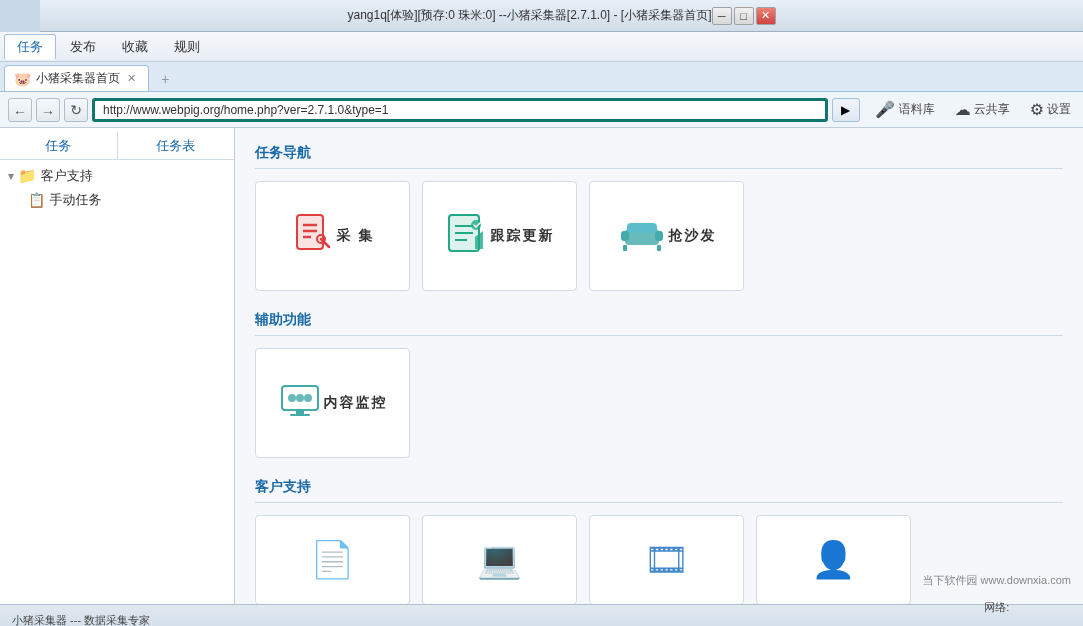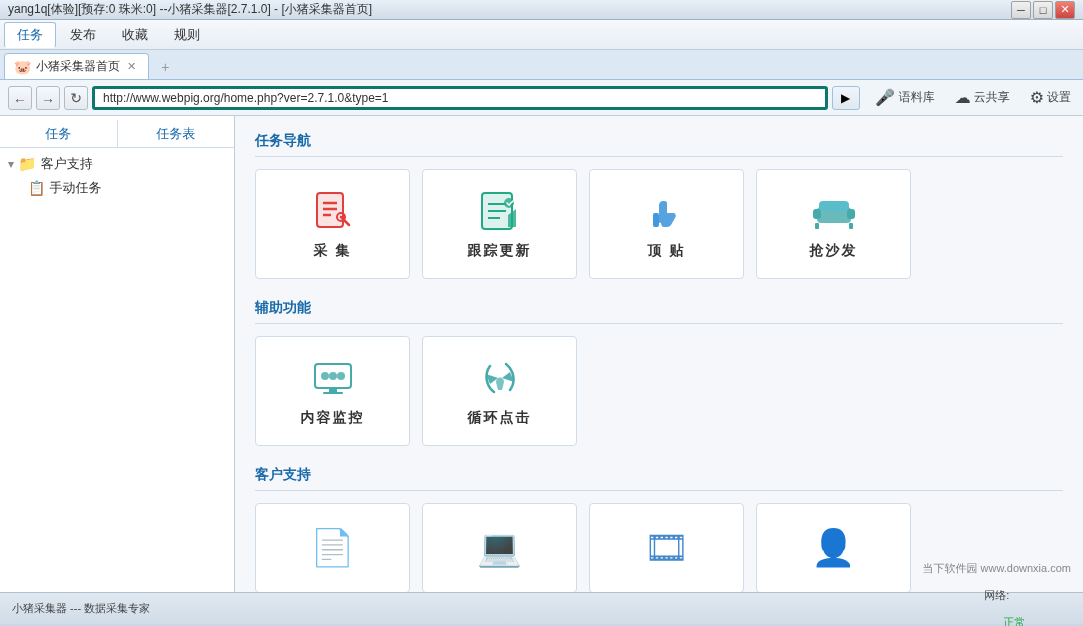--- a/index.html
+++ b/index.html
@@ -1,26 +1,27 @@
 <!DOCTYPE html>
 <html><head>
   <meta charset="utf-8">
   <style>
     * { margin: 0; padding: 0; box-sizing: border-box; }
     body { width: 1083px; height: 626px; font-family: 'Microsoft YaHei', SimHei, sans-serif; font-size: 13px; background: #c8d8e8; overflow: hidden; }
 
     
     .title-bar {
-      height: 20px;
+      height: 32px;
       background: linear-gradient(to bottom, #e8f0f8, #d0dce8);
       border-bottom: 1px solid #a0b0c0;
       display: flex;
       align-items: center;
       padding: 0 8px;
-      justify-content: space-between;
+      justify-content: center;
+      margin-left: 40px;
     }
     .title-text {
       font-size: 12px;
       color: #333;
     }
     .title-controls {
       display: flex;
       gap: 2px;
     }
     .title-btn {
@@ -249,21 +250,21 @@
       gap: 12px;
       flex-wrap: wrap;
     }
     .grid-card {
       width: 155px;
       height: 110px;
       background: white;
       border: 1px solid #d0dce8;
       border-radius: 4px;
       display: flex;
-      flex-direction: column;
+      flex-direction: row;
       align-items: center;
       justify-content: center;
       gap: 2px;
       cursor: pointer;
       transition: background 0.15s;
     }
     .card-icon {
       font-size: 44px;
       line-height: 1;
     }
@@ -411,29 +412,20 @@
                 <line x1="10" y1="22" x2="28" y2="22" stroke="#22aa88" stroke-width="2"></line>
                 <line x1="10" y1="29" x2="22" y2="29" stroke="#22aa88" stroke-width="2"></line>
                 <path d="M30 26 L38 20 L38 38 L30 38Z" fill="#22aa88" opacity="0.8"></path>
                 <circle cx="31" cy="14" r="5" fill="#22aa88" opacity="0.8"></circle>
                 <path d="M29 14 L31 16 L35 12" stroke="white" stroke-width="1.5" stroke-linecap="round" fill="none"></path>
               </svg>
             </span>
             <span class="card-label">跟踪更新</span>
           </div>
 
-          <div class="grid-card">
-            <span class="card-icon icon-top">
-              <svg width="44" height="44" viewBox="0 0 44 44" fill="none">
-                <path d="M16 34 C14 34 12 32 12 30 C12 28 13 27 14 26 L14 16 C14 14 16 12 18 12 L20 12 C21 12 22 13 22 14 L22 24 L28 24 C30 24 32 26 30 29 L26 36 C25 37 24 38 22 38 L18 38 C17 37 16 36 16 34Z" fill="#4499dd" opacity="0.9"></path>
-                <rect x="8" y="24" width="6" height="14" rx="2" fill="#4499dd"></rect>
-              </svg>
-            </span>
-            <span class="card-label">顶 贴</span>
-          </div>
 
           <div class="grid-card">
             <span class="card-icon icon-sofa">
               <svg width="50" height="44" viewBox="0 0 50 44" fill="none">
                 <rect x="8" y="18" width="34" height="16" rx="4" fill="#44aaaa" opacity="0.8"></rect>
                 <rect x="4" y="20" width="8" height="10" rx="3" fill="#44aaaa"></rect>
                 <rect x="38" y="20" width="8" height="10" rx="3" fill="#44aaaa"></rect>
                 <rect x="6" y="34" width="4" height="6" rx="1" fill="#44aaaa"></rect>
                 <rect x="40" y="34" width="4" height="6" rx="1" fill="#44aaaa"></rect>
                 <rect x="10" y="12" width="30" height="10" rx="4" fill="#5bbccc"></rect>
@@ -457,32 +449,20 @@
                 <circle cx="14" cy="20" r="4" fill="#44aaaa" opacity="0.8"></circle>
                 <circle cx="22" cy="20" r="4" fill="#44aaaa" opacity="0.8"></circle>
                 <circle cx="30" cy="20" r="4" fill="#44aaaa" opacity="0.8"></circle>
                 <rect x="18" y="32" width="8" height="4" fill="#44aaaa"></rect>
                 <rect x="12" y="36" width="20" height="2" rx="1" fill="#44aaaa"></rect>
               </svg>
             </span>
             <span class="card-label">内容监控</span>
           </div>
 
-          <div class="grid-card">
-            <span class="card-icon icon-click">
-              <svg width="44" height="44" viewBox="0 0 44 44" fill="none">
-                <path d="M28 8 C36 14 38 26 32 34" stroke="#44aaaa" stroke-width="2.5" fill="none" stroke-linecap="round" marker-end="url(#arr)"></path>
-                <path d="M16 36 C8 30 6 18 12 10" stroke="#44aaaa" stroke-width="2.5" fill="none" stroke-linecap="round"></path>
-                <path d="M24 22 L32 16 L36 26Z" fill="#44aaaa" opacity="0.9"></path>
-                <path d="M20 22 L12 28 L8 18Z" fill="#44aaaa" opacity="0.9"></path>
-                <path d="M18 26 C18 20 26 20 26 26 L24 34 L20 34Z" fill="#44aaaa" opacity="0.7"></path>
-              </svg>
-            </span>
-            <span class="card-label">循环点击</span>
-          </div>
 
         </div>
       </div>
 
       <div class="section">
         <div class="section-title">客户支持</div>
         <div class="grid-row">
 
           <div class="grid-card" style="height:90px;">
             <span class="card-icon" style="font-size:36px; color:#4488cc;">📄</span>

